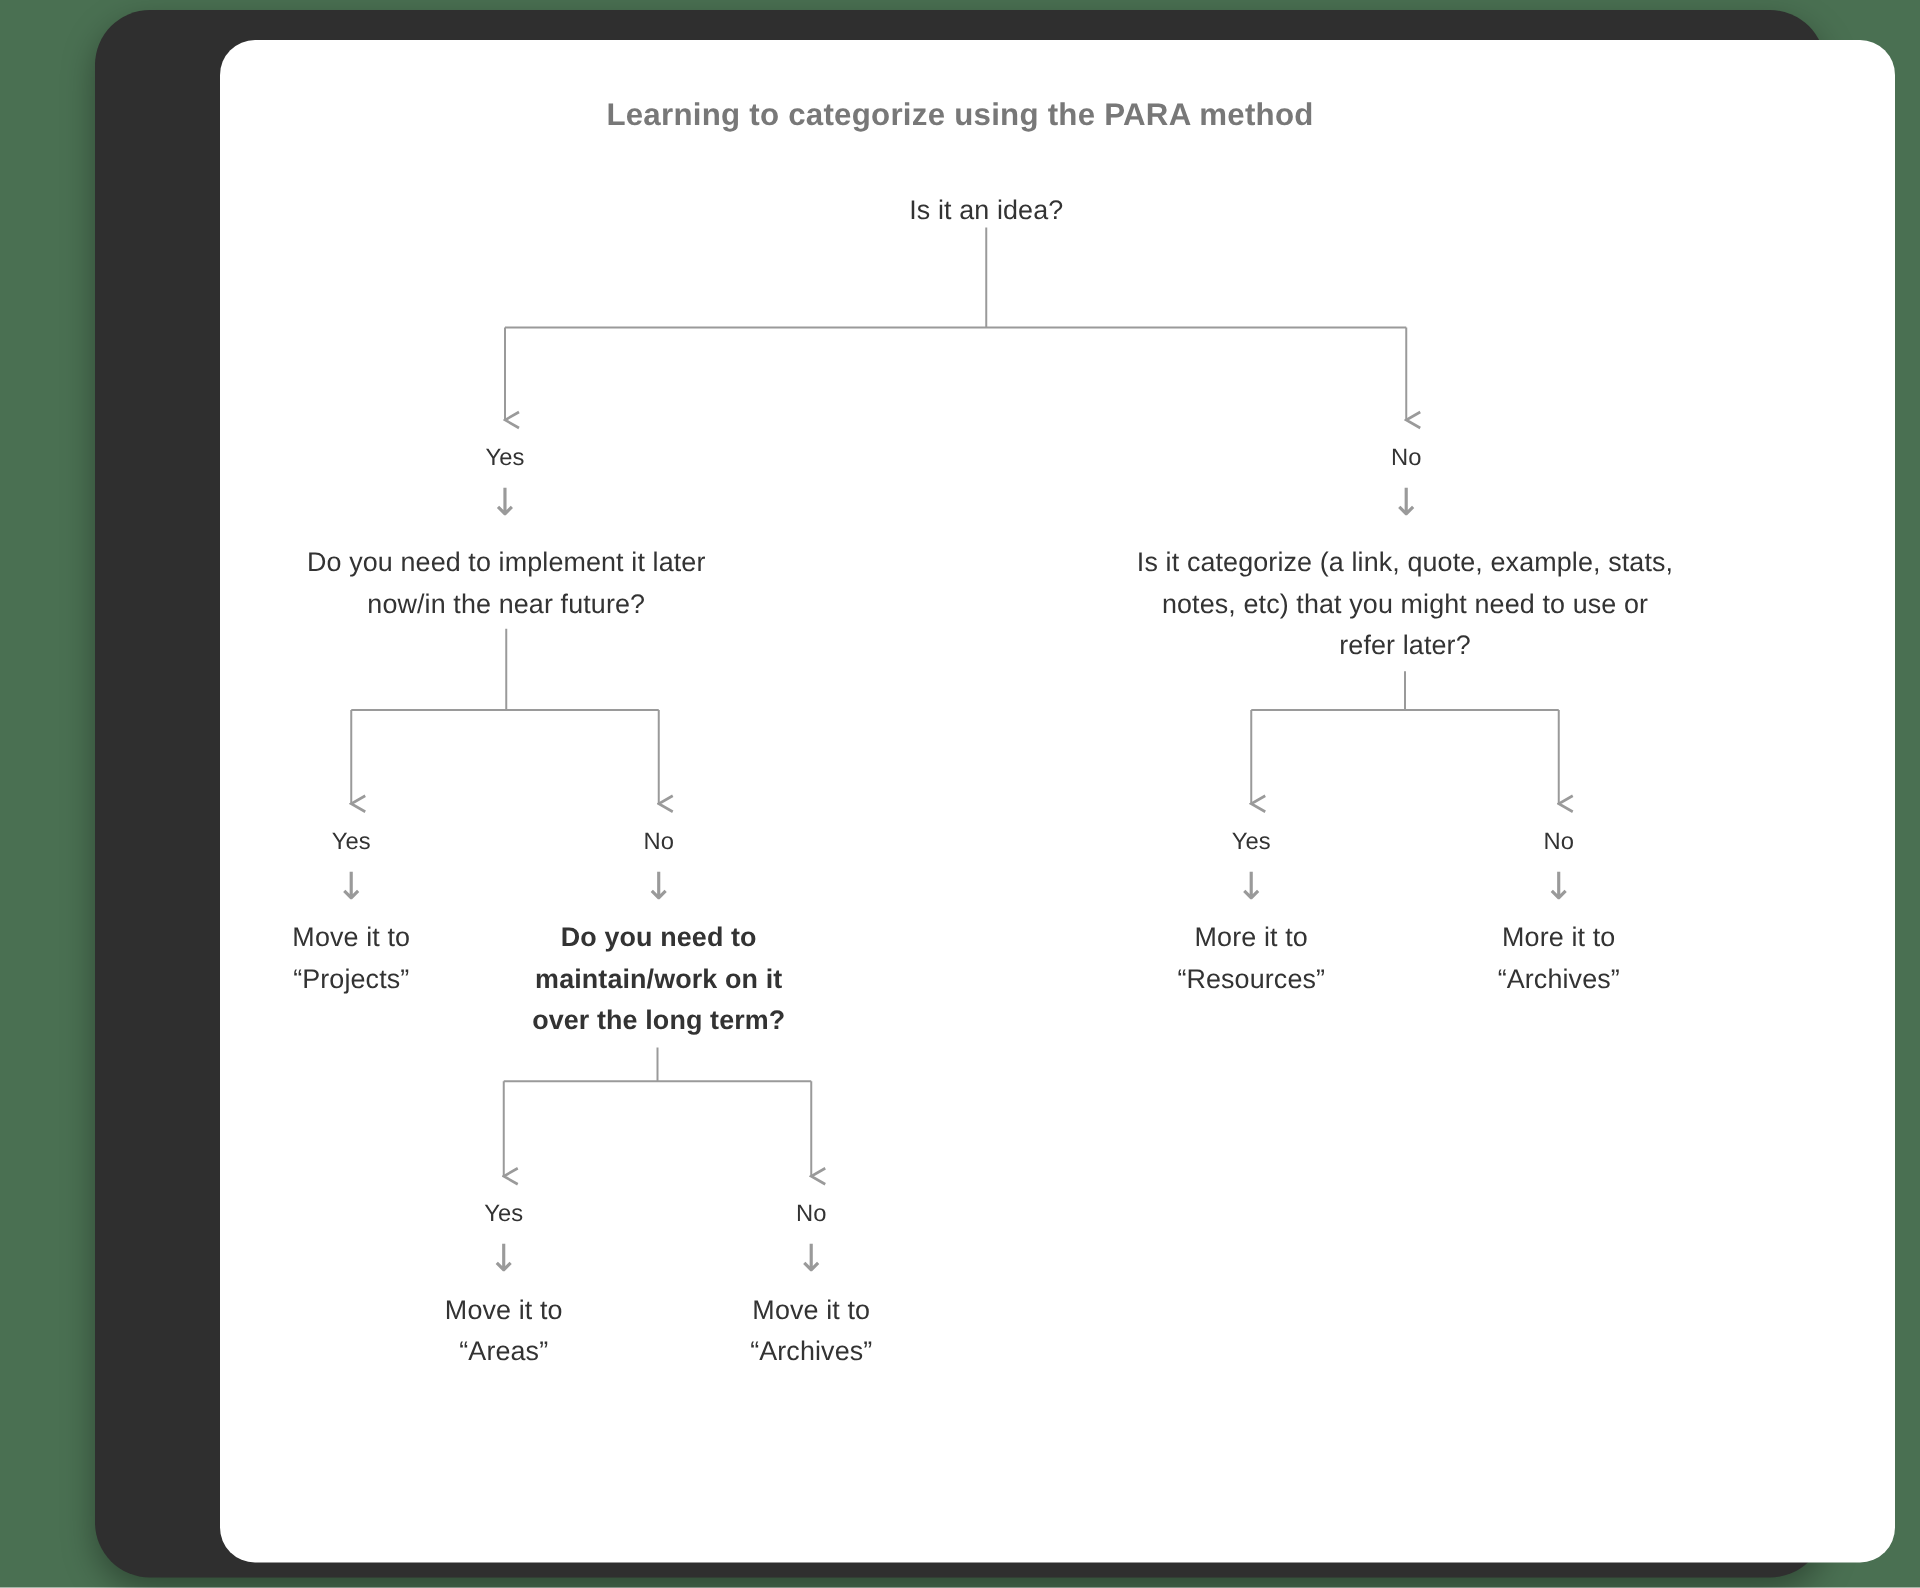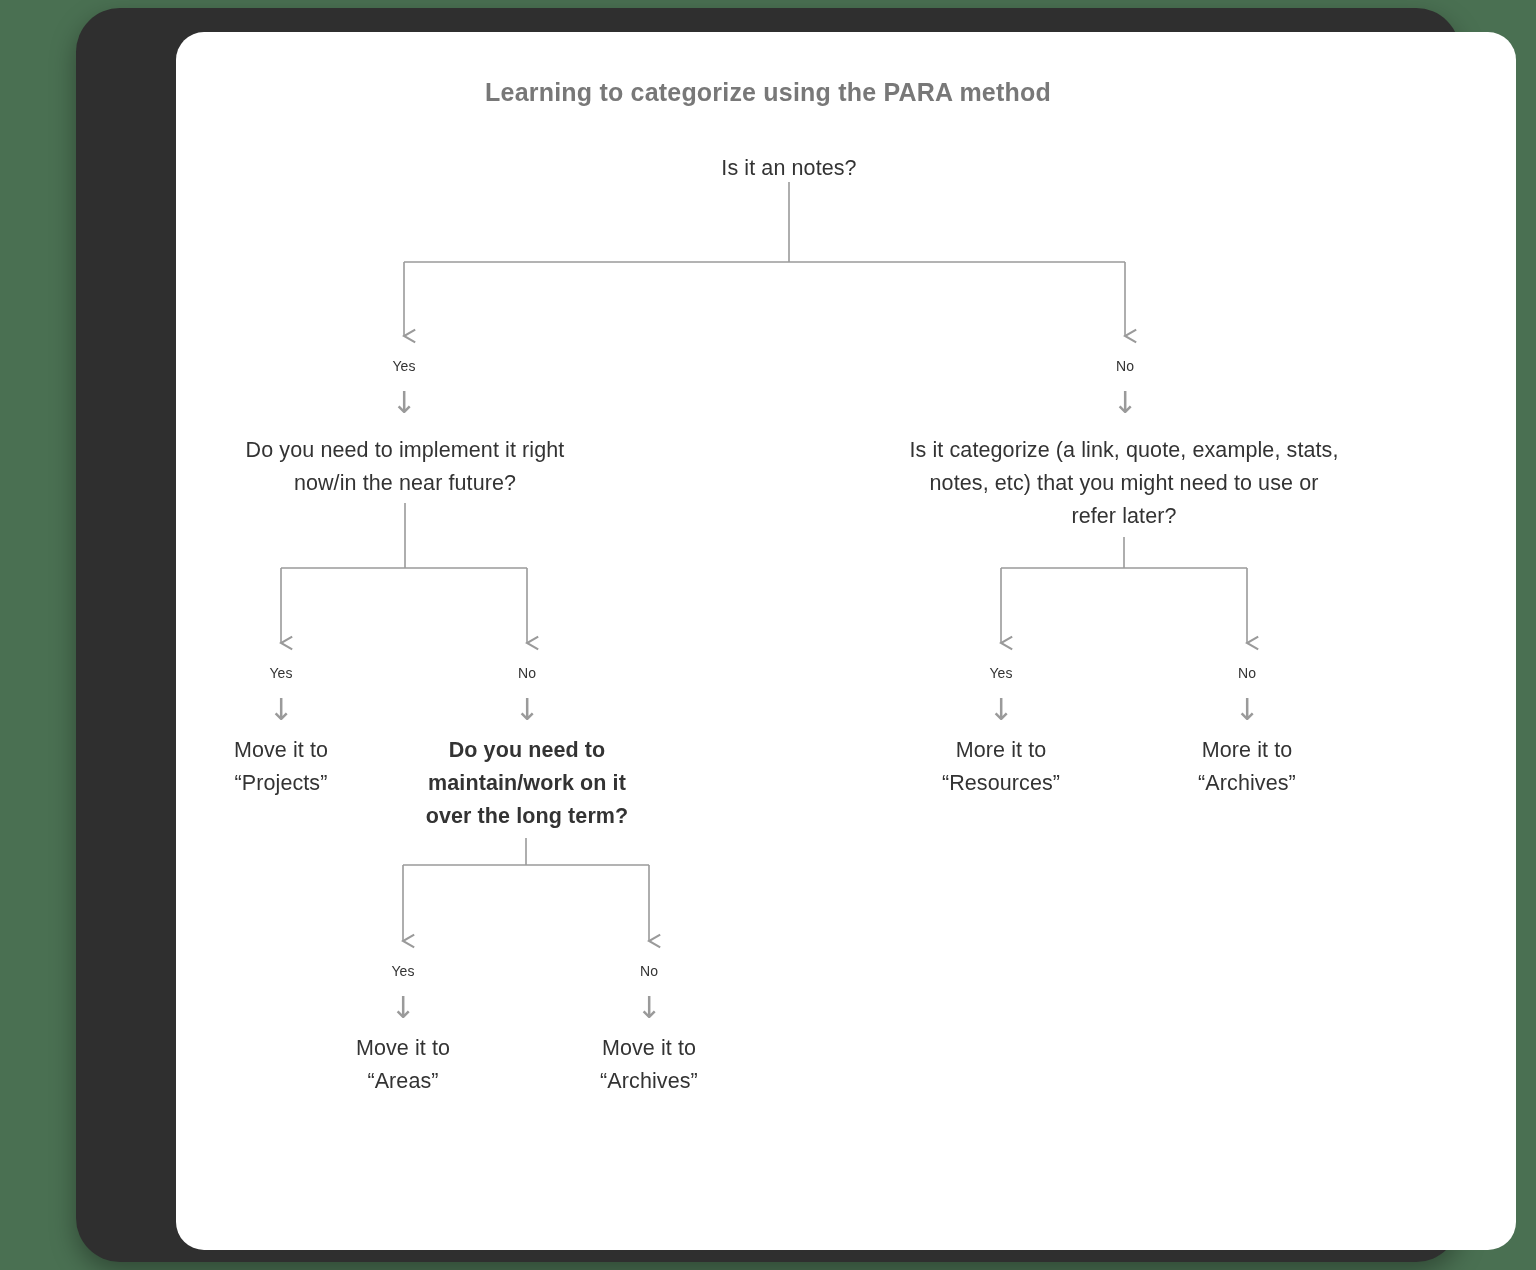--- a/index.html
+++ b/index.html
@@ -59,21 +59,21 @@
     position: absolute;
     transform: translateX(-50%);
     text-align: center;
     color: #333333;
     font-size: 21.5px;
     line-height: 33px;
     white-space: pre-line;
     letter-spacing: 0.1px;
   }
   .node.label {
-    font-size: 14px;
+    font-size: 19px;
   }
   #page-title {
     position: absolute;
     left: 768px;
     top: 78px;
     transform: translateX(-50%);
     font-size: 25px;
     font-weight: bold;
     color: #787878;
     letter-spacing: 0.2px;
@@ -125,29 +125,29 @@
 
       <path d="M 1124 537 L 1124 568"></path>
       <path d="M 1001 568 L 1247 568"></path>
       <path d="M 1001 568 L 1001 643" marker-end="url(#ah)"></path>
       <path d="M 1247 568 L 1247 643" marker-end="url(#ah)"></path>
     </g>
   </svg>
 
   <div id="page-title">Learning to categorize using the PARA method</div>
 
-  <div class="node" style="left:789px; top:152px;">Is it an notes?</div>
+  <div class="node" style="left:789px; top:152px;">Is it an idea?</div>
 
   <div class="node label" style="left:404px; top:350px;">Yes</div>
   <div class="arrow-glyph" style="left:404px; top:388px;">↓</div>
 
   <div class="node label" style="left:1125px; top:350px;">No</div>
   <div class="arrow-glyph" style="left:1125px; top:388px;">↓</div>
 
-  <div class="node" style="left:405px; top:434px; width:420px;">Do you need to implement it right
+  <div class="node" style="left:405px; top:434px; width:420px;">Do you need to implement it later
 now/in the near future?</div>
 
   <div class="node" style="left:1124px; top:434px; width:520px;">Is it categorize (a link, quote, example, stats,
 notes, etc) that you might need to use or
 refer later?</div>
 
   <div class="node label" style="left:281px; top:657px;">Yes</div>
   <div class="arrow-glyph" style="left:281px; top:695px;">↓</div>
 
   <div class="node label" style="left:527px; top:657px;">No</div>

